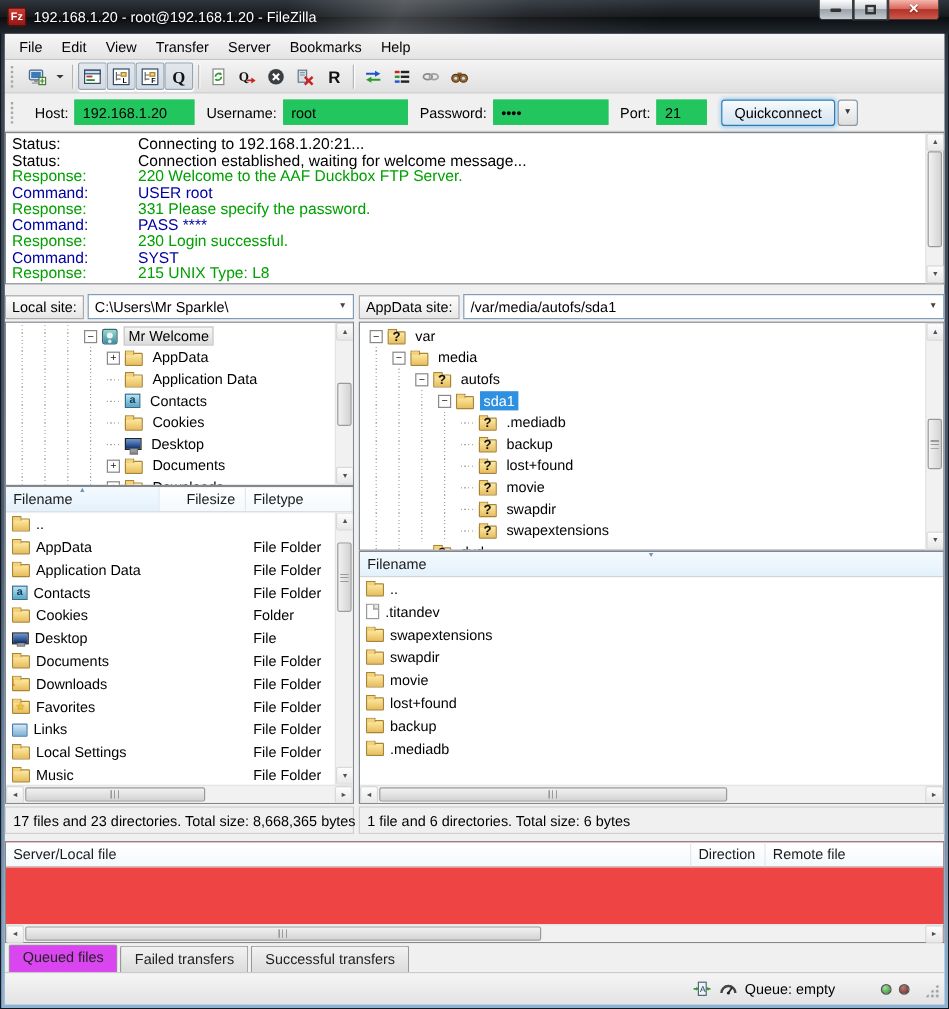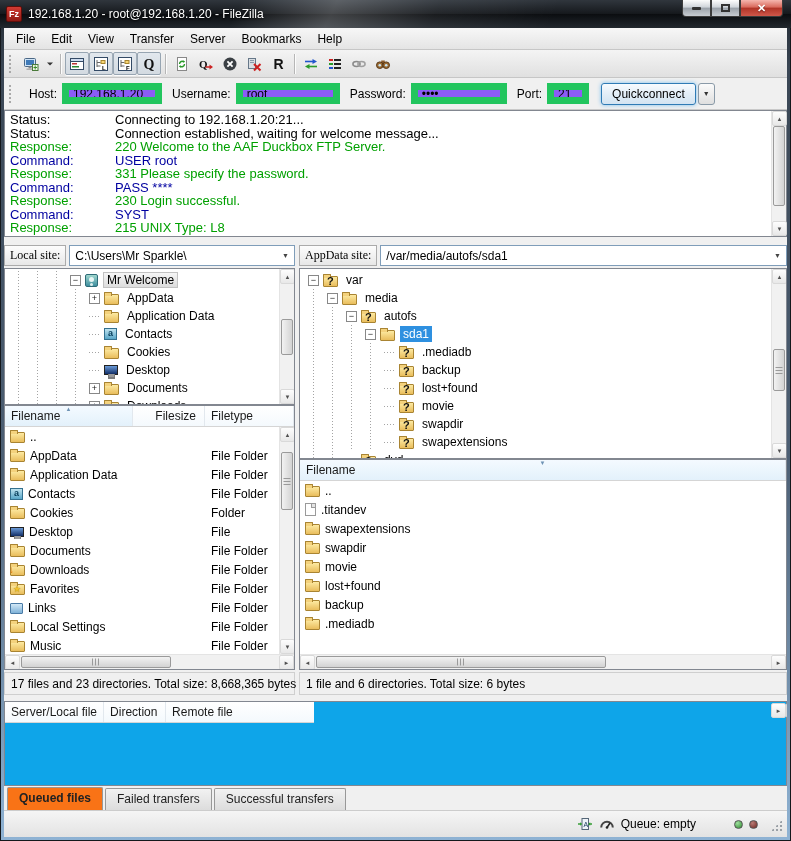--- a/index.html
+++ b/index.html
@@ -42,21 +42,21 @@
   .tb-btn { width:24px; height:23px; display:flex; align-items:center; justify-content:center; border:1px solid transparent; border-radius:2px; flex:none; }
   .tb-btn.narrow { width:13px; }
   .tb-btn.pressed { border-color:#97a5b2; background:linear-gradient(#e2e8ee,#d3dae1); box-shadow:0 1px 1px #fff; }
   .tb-btn svg { width:16px; height:16px; display:block; }
   .tb-btn.narrow svg { width:8px; height:16px; }
   .tb-sep { width:1px; height:20px; background:#b6b6b6; margin:0 4px; flex:none; box-shadow:1px 0 0 #fcfcfc; }
 
   
   .quickbar { height:32px; display:flex; align-items:center; background:#f0f0f0; border-bottom:1px solid #c9c9c9; padding-left:2px; }
   .qc-label { margin:0 5px 0 10px; white-space:nowrap; }
-  .qc-input { height:21px; border:7px solid #22c55e; background:#8b5cf6; padding:0 4px; font:12px "Liberation Sans",sans-serif; }
+  .qc-input { height:21px; border:3px solid #22c55e; background:#22c55e; padding:0 4px; font:12px "Liberation Sans",sans-serif; }
   .qc-btn { height:22px; margin-left:12px; padding:0 10px; border:1px solid #2f7bb5; border-radius:3px;
     background:linear-gradient(#f7fbfe,#e3eef7 50%,#d3e4f2); box-shadow:0 0 4px #7ec1ef; font:12px "Liberation Sans",sans-serif; }
   .qc-dd { height:22px; width:17px; margin-left:2px; border:1px solid #8a9aa8; border-radius:3px;
     background:linear-gradient(#fbfbfb,#dfdfdf); display:flex; align-items:center; justify-content:center; font-size:7px; color:#333; }
 
   
   .log-wrap { height:127px; border:1px solid #828790; background:#fff; display:flex; margin:0; }
   .log-rows { flex:1; overflow:hidden; padding:2px 0 0 5px; }
   .log-row { height:13.5px; line-height:13.5px; font-size:13px; white-space:nowrap; display:flex; }
   .log-label { width:105px; flex:none; }
@@ -66,21 +66,21 @@
 
   .h-split { height:6px; flex:none; }
 
   
   .columns { height:452px; display:flex; }
   .col-left  { width:291px; display:flex; flex-direction:column; }
   .v-split   { width:4px; flex:none; }
   .col-right { width:488px; display:flex; flex-direction:column; }
 
   .site-bar { height:25px; display:flex; align-items:center; flex:none; }
-  .site-label { padding:2px 5px; border:1px solid #ababab; background:linear-gradient(#fdfdfd,#e7e7e7); white-space:nowrap; margin-right:3px;font-family:Liberation Serif, serif; }
+  .site-label { padding:2px 5px; border:1px solid #ababab; background:linear-gradient(#fdfdfd,#e7e7e7); white-space:nowrap; margin-right:3px; }
   .combo { flex:1; height:21px; border:1px solid #7f9db9; background:#fff; display:flex; align-items:center; padding:0 5px; overflow:hidden; }
   .combo-text { white-space:nowrap; overflow:hidden; flex:1; }
   .combo-arrow { font-size:7px; color:#444; margin-left:4px; flex:none; }
 
   .tree-pane { border:1px solid #828790; background:#fff; display:flex; overflow:hidden; flex:none; }
   .tree-pane .rows { flex:1; overflow:hidden; padding:2px 0 0 4px; }
   .tree-row { display:flex; align-items:center; height:18px; white-space:nowrap; }
   .guide { width:19px; height:18px; flex:none;
     background-image:repeating-linear-gradient(to bottom,#a4a4a4 0 1px,transparent 1px 3px);
     background-size:1px 18px; background-repeat:no-repeat; background-position:9px 0; }
@@ -137,28 +137,28 @@
   .hscroll .sb-thumb { top:1px; bottom:1px; background:linear-gradient(#f2f2f2,#d3d3d3); }
   .vscroll .sb-thumb { left:1px; right:1px; }
   .sb-thumb.gm::after { content:""; position:absolute; left:50%; top:50%; transform:translate(-50%,-50%);
     width:8px; height:7px; background-image:repeating-linear-gradient(90deg,#9a9a9a 0 1px,transparent 1px 3px); }
   .vscroll .sb-thumb.gm::after { width:7px; height:8px;
     background-image:repeating-linear-gradient(0deg,#9a9a9a 0 1px,transparent 1px 3px); }
 
   .pane-status { height:23px; margin-top:2px; border:1px solid #cfcfcf; background:#f0f0f0; display:flex; align-items:center; padding:0 6px; white-space:nowrap; }
 
   
-  .queue-panel { height:85px; border:1px solid #828790; background:#0ea5e9; display:flex; flex-direction:row; }
+  .queue-panel { height:85px; border:1px solid #828790; background:#ef4444; display:flex; flex-direction:column; }
   .q-body { flex:1; }
   .qcol1 { flex:1; } .qcol2 { width:62px; flex:none; } .qcol3 { width:148px; flex:none; border-right:none; }
 
   .tabstrip { height:24px; display:flex; align-items:flex-end; padding-left:3px; background:#f0f0f0; }
   .tab { padding:3px 11px 4px; border:1px solid #989898; border-bottom:none; border-radius:2px 2px 0 0;
     background:linear-gradient(#f2f2f2,#dcdcdc); margin-right:2px; white-space:nowrap; color:#222; }
-  .tab.active { background:#f97316; font-weight:bold; padding-bottom:5px; }
+  .tab.active { background:#d946ef; font-weight:normal; padding-bottom:5px; }
 
   
   .statusbar { height:27px; display:flex; align-items:center; background:linear-gradient(#f5f5f5,#e3e3e3); border-top:1px solid #cccccc; padding:0 4px; }
   .sb-right { margin-left:auto; display:flex; align-items:center; gap:6px; }
   .sb-ico svg { width:16px; height:16px; display:block; }
   .led { width:9px; height:9px; border-radius:50%; border:1px solid #555; }
   .led.green { background:radial-gradient(circle at 35% 30%, #9fe09f, #2f8a2f); }
   .led.red   { background:radial-gradient(circle at 35% 30%, #b97b76, #6e2622); }
   .resize-grip { width:13px; height:13px; margin-left:6px; align-self:flex-end;
     background-image:radial-gradient(#9aa0a6 1px, transparent 1.3px); background-size:4px 4px; background-position:bottom right;

